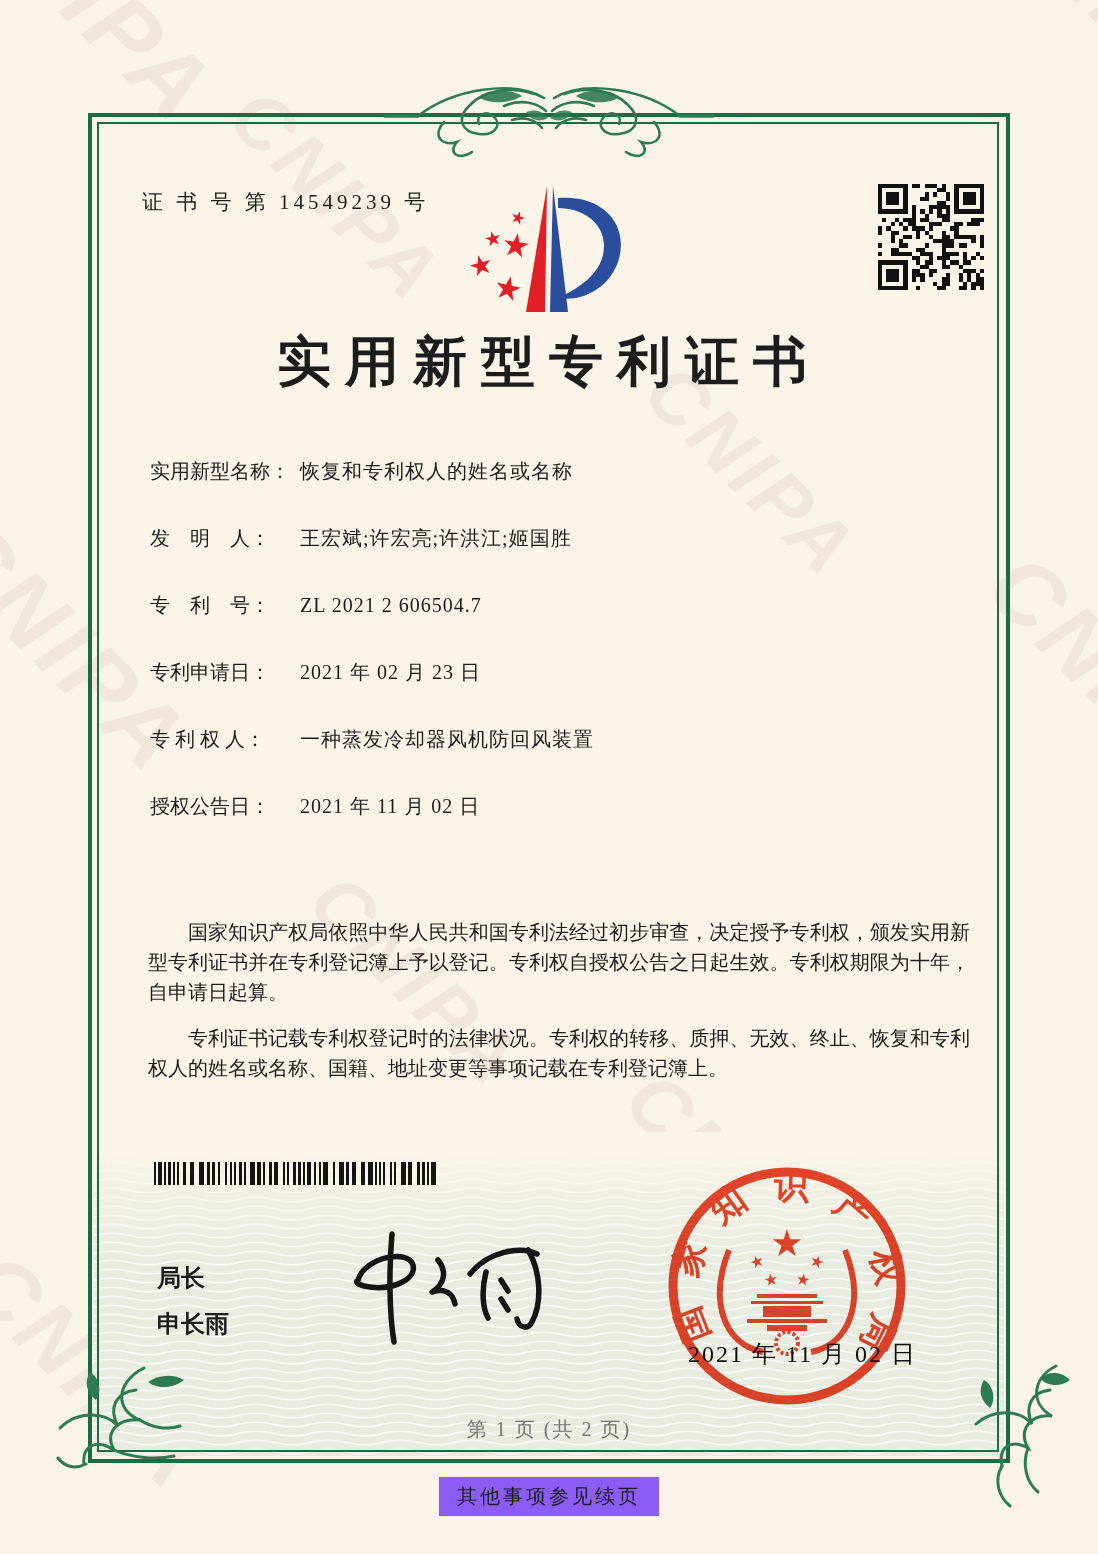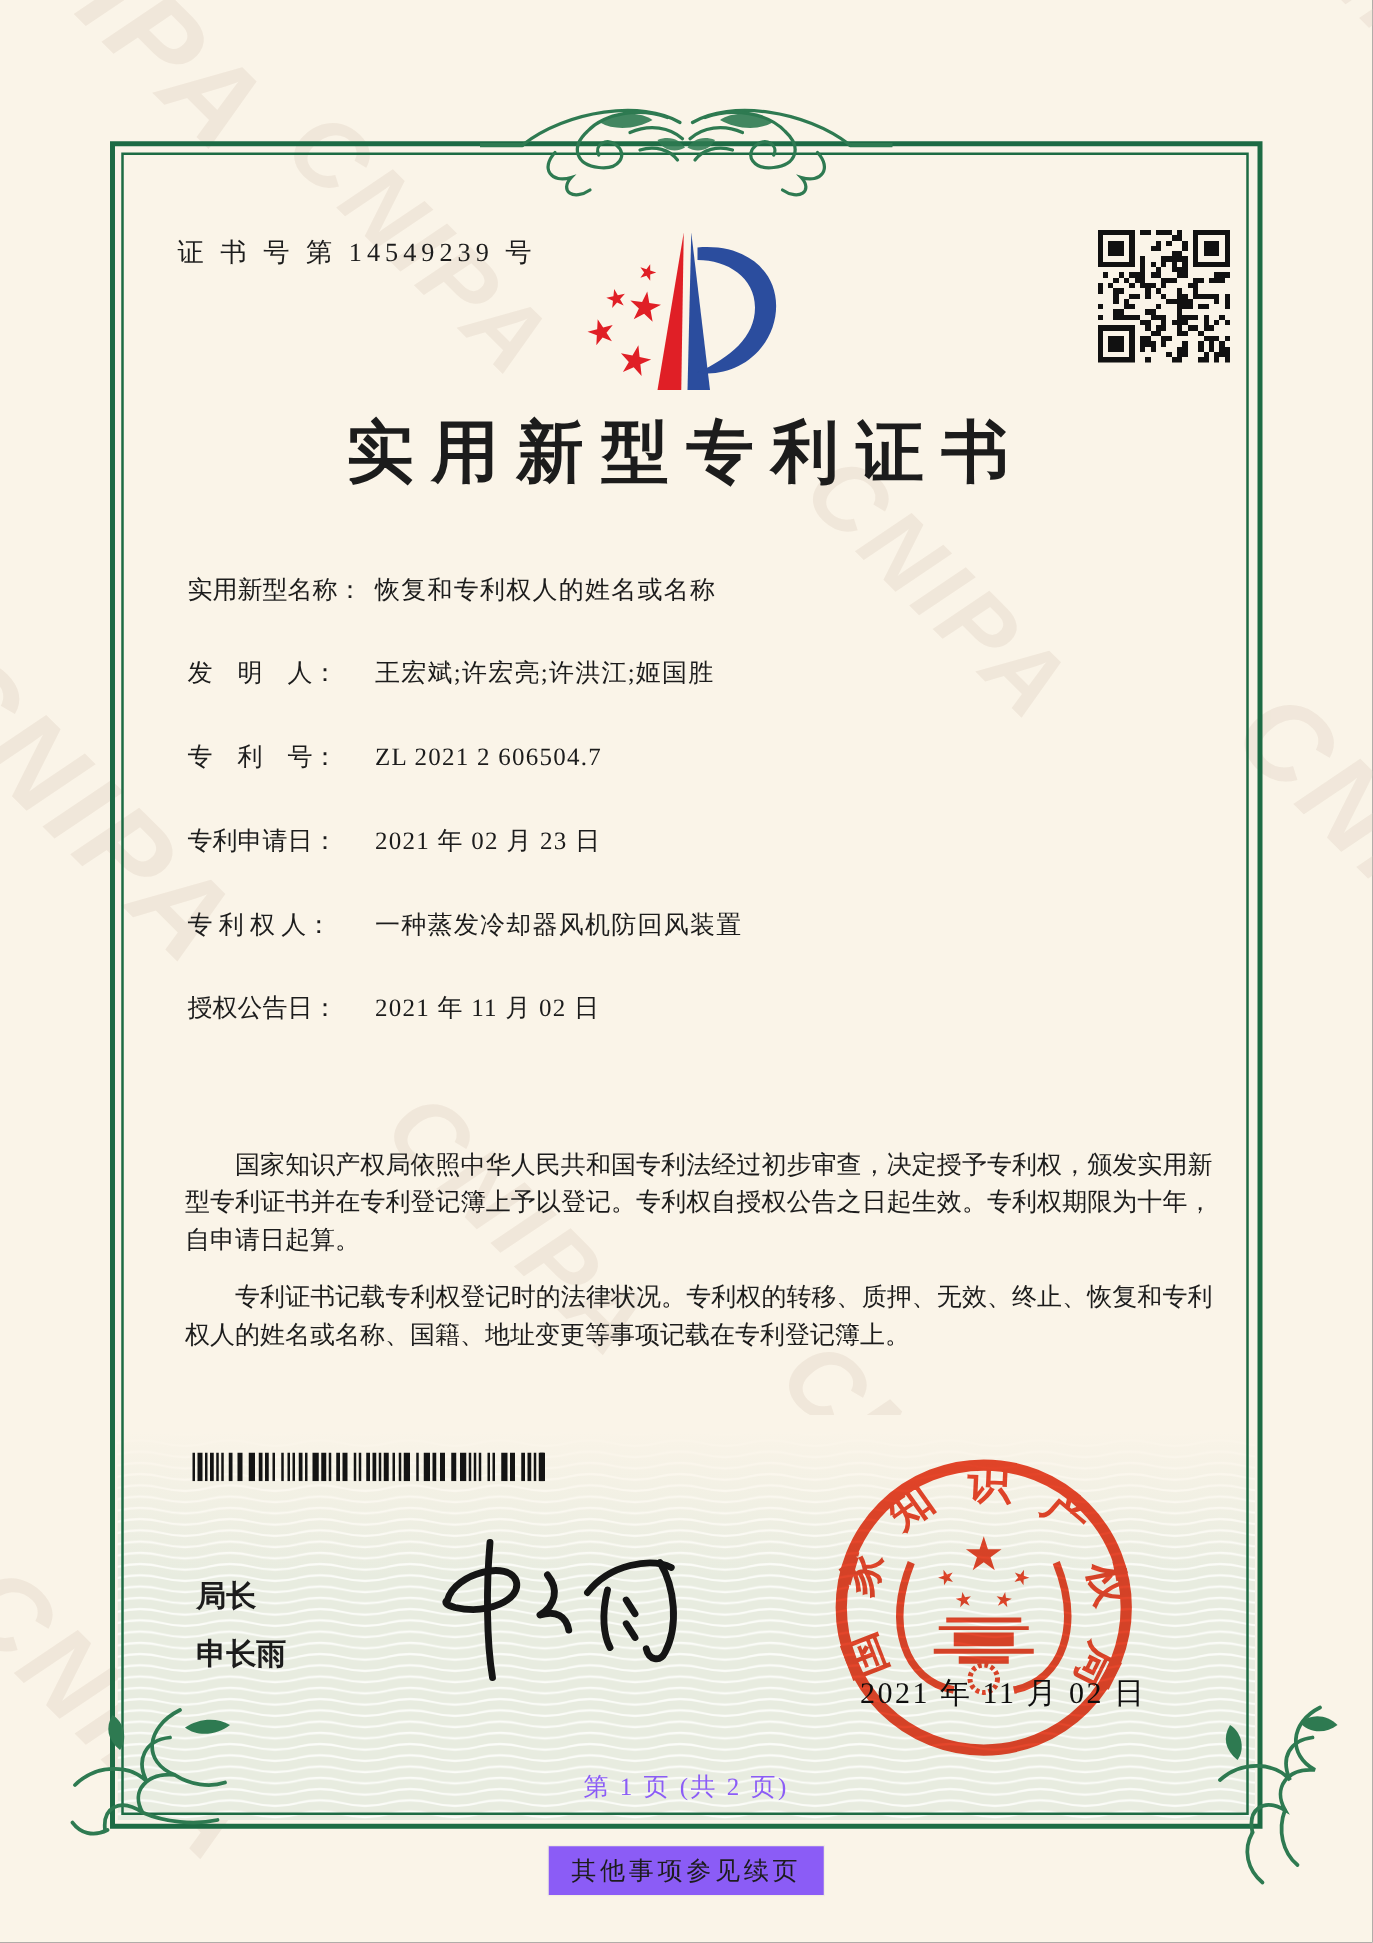--- a/index.html
+++ b/index.html
@@ -52,21 +52,21 @@
   
   .director{position:absolute;left:157px;top:1255px;font-family:"Liberation Sans","DejaVu Sans",sans-serif;
     font-size:24px;font-weight:700;line-height:46px;z-index:5;}
   .signature{position:absolute;left:318px;top:1220px;z-index:6;}
   
   .seal{position:absolute;left:657px;top:1156px;z-index:5;mix-blend-mode:multiply;}
   .seal-date{position:absolute;left:688px;top:1338px;font-size:24px;letter-spacing:2px;
     color:#0e0e0e;z-index:7;white-space:nowrap;}
   
   .page-info{position:absolute;left:88px;width:922px;top:1416px;text-align:center;
-    font-size:20px;letter-spacing:2px;z-index:5;color:#8b5cf6;}
+    font-size:20px;letter-spacing:2px;z-index:5;color:#737373;}
   .continuation{position:absolute;left:50%;transform:translateX(-50%);top:1477px;
     background:#8b5cf6;padding:6px 18px;font-size:20px;letter-spacing:3px;z-index:5;
     box-shadow:0 0 0 1px rgba(0,0,0,0.03);}
 </style>
 </head>
 <body>
 
 <div class="sheet">
 
   <div class="wm" style="left:-70px;top:-60px;font-size:95px;">CNIPA</div>

